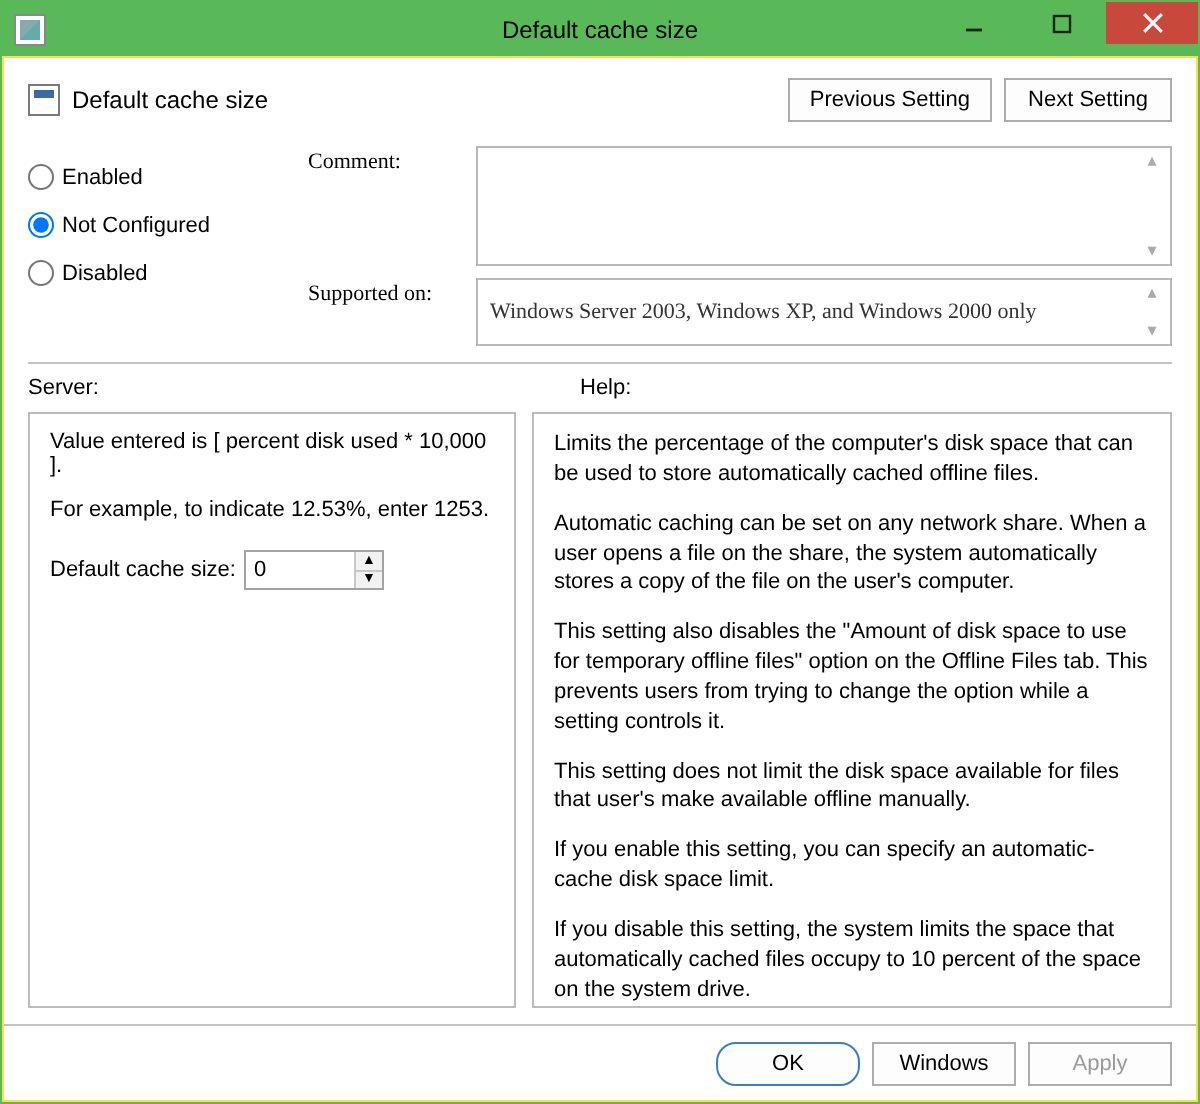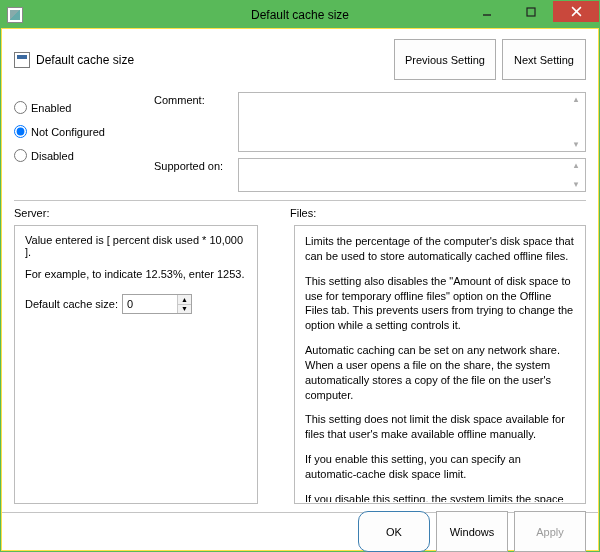--- a/index.html
+++ b/index.html
@@ -34,33 +34,33 @@
     display: flex; align-items: center; padding: 10px 12px 6px 12px;
   }
   .header-icon {
     width: 16px; height: 16px; margin-right: 6px; background: #fff; border: 1px solid #7a7a7a;
     position: relative;
   }
   .header-icon::after { content: ""; position: absolute; left: 2px; right: 2px; top: 2px; height: 4px; background: #3c6aa0; }
   .header-title { font-size: 12px; }
   .nav-buttons { margin-left: auto; display: flex; gap: 6px; }
   .push-btn {
-    height: 41px; min-width: 84px; padding: 0 10px; font-size: 11px;
+    height: 22px; min-width: 84px; padding: 0 10px; font-size: 11px;
     background: #fdfdfd; border: 1px solid #adadad; cursor: default;
     display: inline-flex; align-items: center; justify-content: center;
   }
   .push-btn.default { border-color: #3c7fb1; border-radius: 10px; }
   .push-btn.disabled { color: #9b9b9b; }
   .upper {
     display: flex; padding: 6px 12px 8px 12px; gap: 10px;
   }
   .radios { width: 130px; padding-top: 4px; }
   .radio-row { display: flex; align-items: center; margin: 5px 0 11px 0; gap: 4px; }
   .radio-row input { margin: 0; }
-  .fields { flex: 1; display: grid; grid-template-columns: 78px 1fr; grid-template-rows: 60px 34px; gap: 6px 6px; }
+  .fields { flex: 1; display: grid; grid-template-columns: 78px 1fr; grid-template-rows: 60px 34px; gap: 6px 6px; font-family: Liberation Serif, serif; }
   .flabel { font-size: 11px; padding-top: 2px; }
   .ta-wrap { border: 1px solid #b8b8b8; position: relative; }
   .ta {
     width: 100%; height: 100%; resize: none; border: none; outline: none;
     font-family: inherit; font-size: 11px; padding: 2px 18px 2px 4px;
   }
   .support {
     border: 1px solid #b8b8b8; display: flex; align-items: center; padding: 2px 18px 2px 6px;
     background: #fff; position: relative; font-size: 11px; color: #333;
   }
@@ -72,21 +72,21 @@
   .scroll-hint span { line-height: 1; }
   .divider { border: none; border-top: 1px solid #c4c4c4; margin: 0 12px; }
   .labels-row { display: flex; padding: 6px 12px 4px 12px; }
   .labels-row .l-opt { width: 276px; }
   .lower { display: flex; padding: 2px 12px 8px 12px; gap: 8px; flex: 1; min-height: 0; }
   .panel {
     border: 1px solid #bcbcbc; background: #fff; padding: 8px 10px; position: relative;
   }
   .panel.options { width: 244px; display: flex; flex-direction: column; }
   .help-wrap { flex: 1; display: flex; min-height: 0; }
-  .panel.help { flex: 1; padding: 8px 6px 1px 10px; overflow: hidden; margin-left: 28px; }
+  .panel.help { flex: 1; padding: 8px 6px 1px 10px; overflow: hidden; }
   .help-scroll { height: 100%; overflow-y: scroll; font-size: 11px; line-height: 1.35; padding-right: 4px;}
   .help-scroll p { margin: 0 0 10px 0; }
   .spinner-row { display: flex; align-items: center; gap: 4px; margin-top: 14px; }
   .spinner {
     display: inline-flex; align-items: stretch; border: 1px solid #a3a3a3; height: 20px; width: 70px;
   }
   .spinner input { border: none; outline: none; width: 54px; font-size: 11px; padding: 0 4px; }
   .spin-btns { display: flex; flex-direction: column; width: 15px; }
   .spin-btns div { flex: 1; font-size: 7px; display: flex; align-items: center; justify-content: center; background: #f2f2f2; border-left: 1px solid #c8c8c8; }
   .spin-btns div:first-child { border-bottom: 1px solid #c8c8c8; }
@@ -156,33 +156,34 @@
         <div class="flabel">Comment:</div>
         <div class="ta-wrap">
           <textarea class="ta" value="" style=""></textarea>
           <div class="scroll-hint">
               <span>▴</span>
               <span>▾</span>
             </div>
         </div>
         <div class="flabel">Supported on:</div>
         <div class="support">
+          <span>Windows Server 2003, Windows XP, and Windows 2000 only</span>
           <div class="scroll-hint">
               <span>▴</span>
               <span>▾</span>
             </div>
         </div>
       </div>
     </div>
 
     <hr class="divider">
 
     <div class="labels-row">
       <div class="l-opt">Server:</div>
-      <div>Files:</div>
+      <div>Help:</div>
     </div>
 
     <div class="lower">
       <div class="panel options">
         <div>Value entered is [ percent disk used * 10,000 ].</div>
         <div style="height:10px"></div>
         <div>For example, to indicate 12.53%, enter 1253.</div>
         <div class="spinner-row">
           <span>Default cache size:</span>
           <span class="spinner">
@@ -191,22 +192,22 @@
               <div>▲</div>
               <div>▼</div>
             </span>
           </span>
         </div>
       </div>
       <div class="help-wrap">
         <div class="panel help">
           <div class="help-scroll">
             <p>Limits the percentage of the computer's disk space that can be used to store automatically cached offline files.</p>
+            <p>Automatic caching can be set on any network share. When a user opens a file on the share, the system automatically stores a copy of the file on the user's computer.</p>
             <p>This setting also disables the "Amount of disk space to use for temporary offline files" option on the Offline Files tab. This prevents users from trying to change the option while a setting controls it.</p>
-            <p>Automatic caching can be set on any network share. When a user opens a file on the share, the system automatically stores a copy of the file on the user's computer.</p>
             <p>This setting does not limit the disk space available for files that user's make available offline manually.</p>
             <p>If you enable this setting, you can specify an automatic-cache disk space limit.</p>
             <p>If you disable this setting, the system limits the space that automatically cached files occupy to 10 percent of the space on the system drive.</p>
           </div>
         </div>
       </div>
     </div>
 
     <div class="bottom-bar">
       <button class="push-btn default" style="min-width:72px">OK</button>

